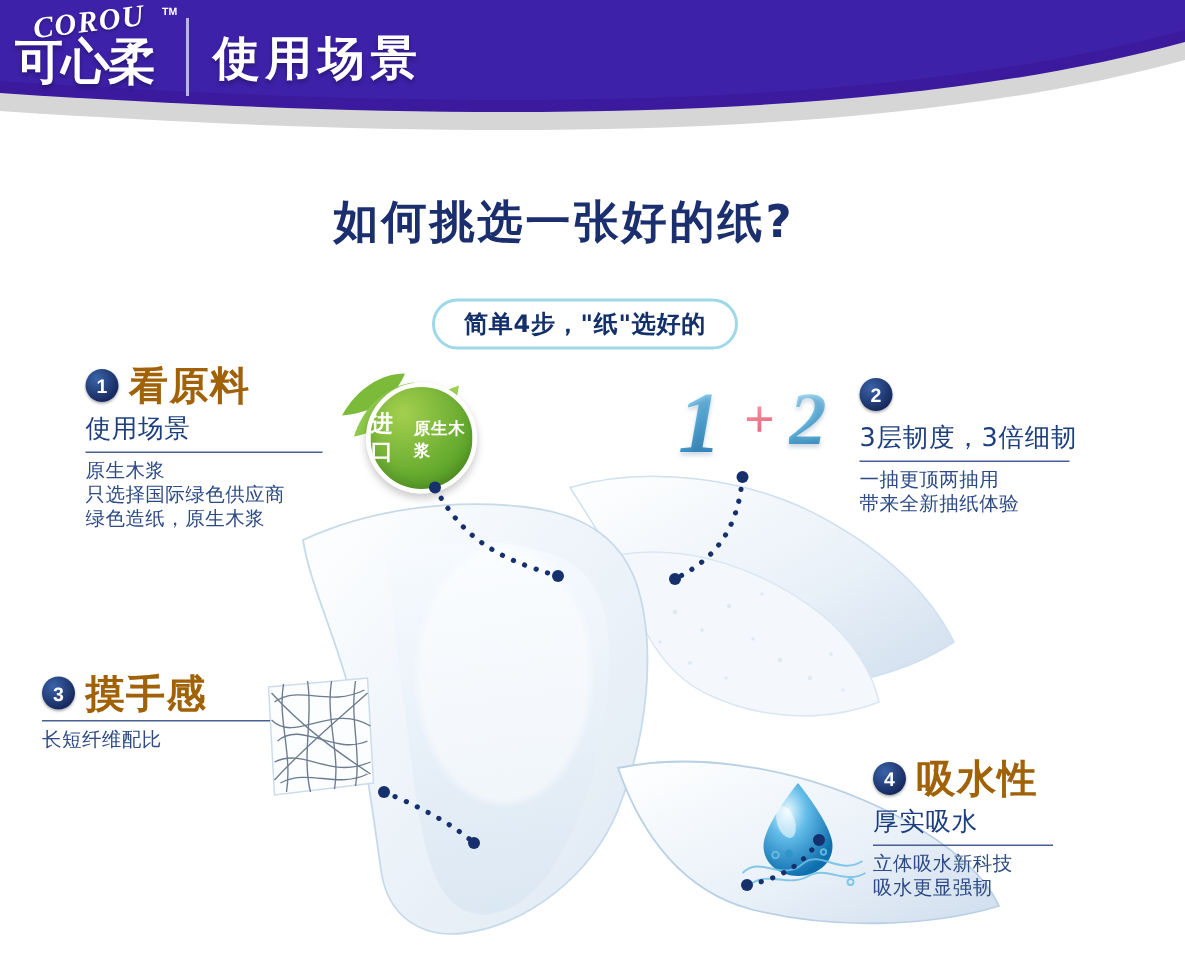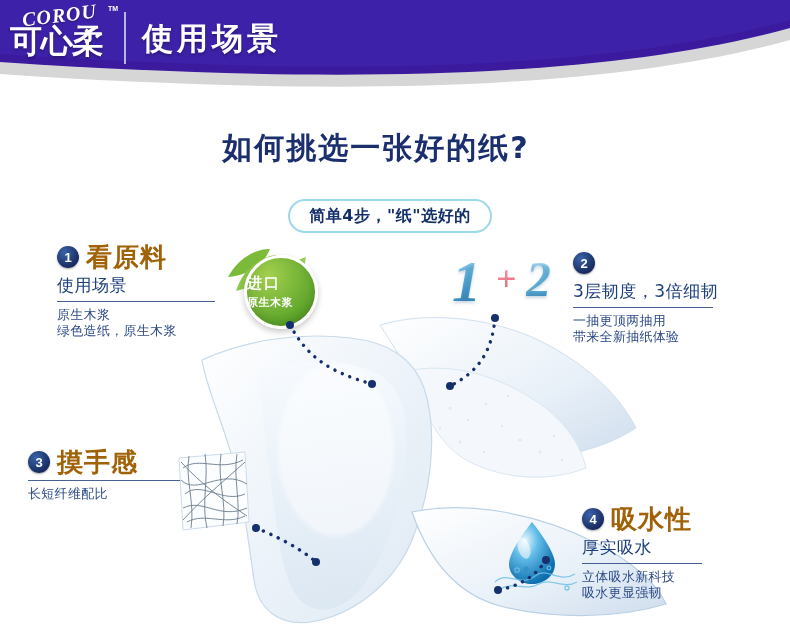--- a/index.html
+++ b/index.html
@@ -96,21 +96,21 @@
   #feat-4{left:582px;top:505px;}
   #feat-4 .feat-rule{width:120px;}
 
   
   .green-badge{
     position:absolute;left:244px;top:255px;width:74px;height:74px;
     border-radius:50%;
     background:radial-gradient(circle at 32% 26%,#a4cf4e,#5ea62b 70%,#46841f 100%);
     box-shadow:0 3px 6px rgba(0,0,0,.22), inset 0 -4px 8px rgba(0,0,0,.12);
     border:3px solid #ffffff;
-    display:flex;flex-direction:column;align-items:flex-start;justify-content:center;
+    display:flex;flex-direction:row;align-items:center;justify-content:center;
     box-sizing:border-box;
   }
   .gb-l1{font-family:"DejaVu Sans","Liberation Sans",sans-serif;font-size:15px;font-weight:bold;color:#fff;letter-spacing:2px;}
   .gb-l2{font-family:"DejaVu Sans","Liberation Sans",sans-serif;font-size:11px;font-weight:bold;color:#fff;letter-spacing:.5px;margin-top:2px;}
 
   
   .num12{position:absolute;left:452px;top:248px;width:110px;height:66px;}
   .n-1,.n-2{
     position:absolute;
     font-family:"Liberation Serif","DejaVu Serif",serif;
@@ -295,20 +295,21 @@
 
   <div class="feat" id="feat-1">
     <div class="feat-head">
       <span class="badge">1</span>
       <span class="feat-title">看原料</span>
     </div>
     <div class="feat-sub">使用场景</div>
     <div class="feat-rule"></div>
     <div class="feat-body">
       <div>原生木浆</div>
+      <div>只选择国际绿色供应商</div>
       <div>绿色造纸，原生木浆</div>
     </div>
   </div>
 
   <div class="feat right" id="feat-2">
     <div class="feat-head">
       <span class="badge">2</span>
     </div>
     <div class="feat-sub">3层韧度，3倍细韧</div>
     <div class="feat-rule"></div>

